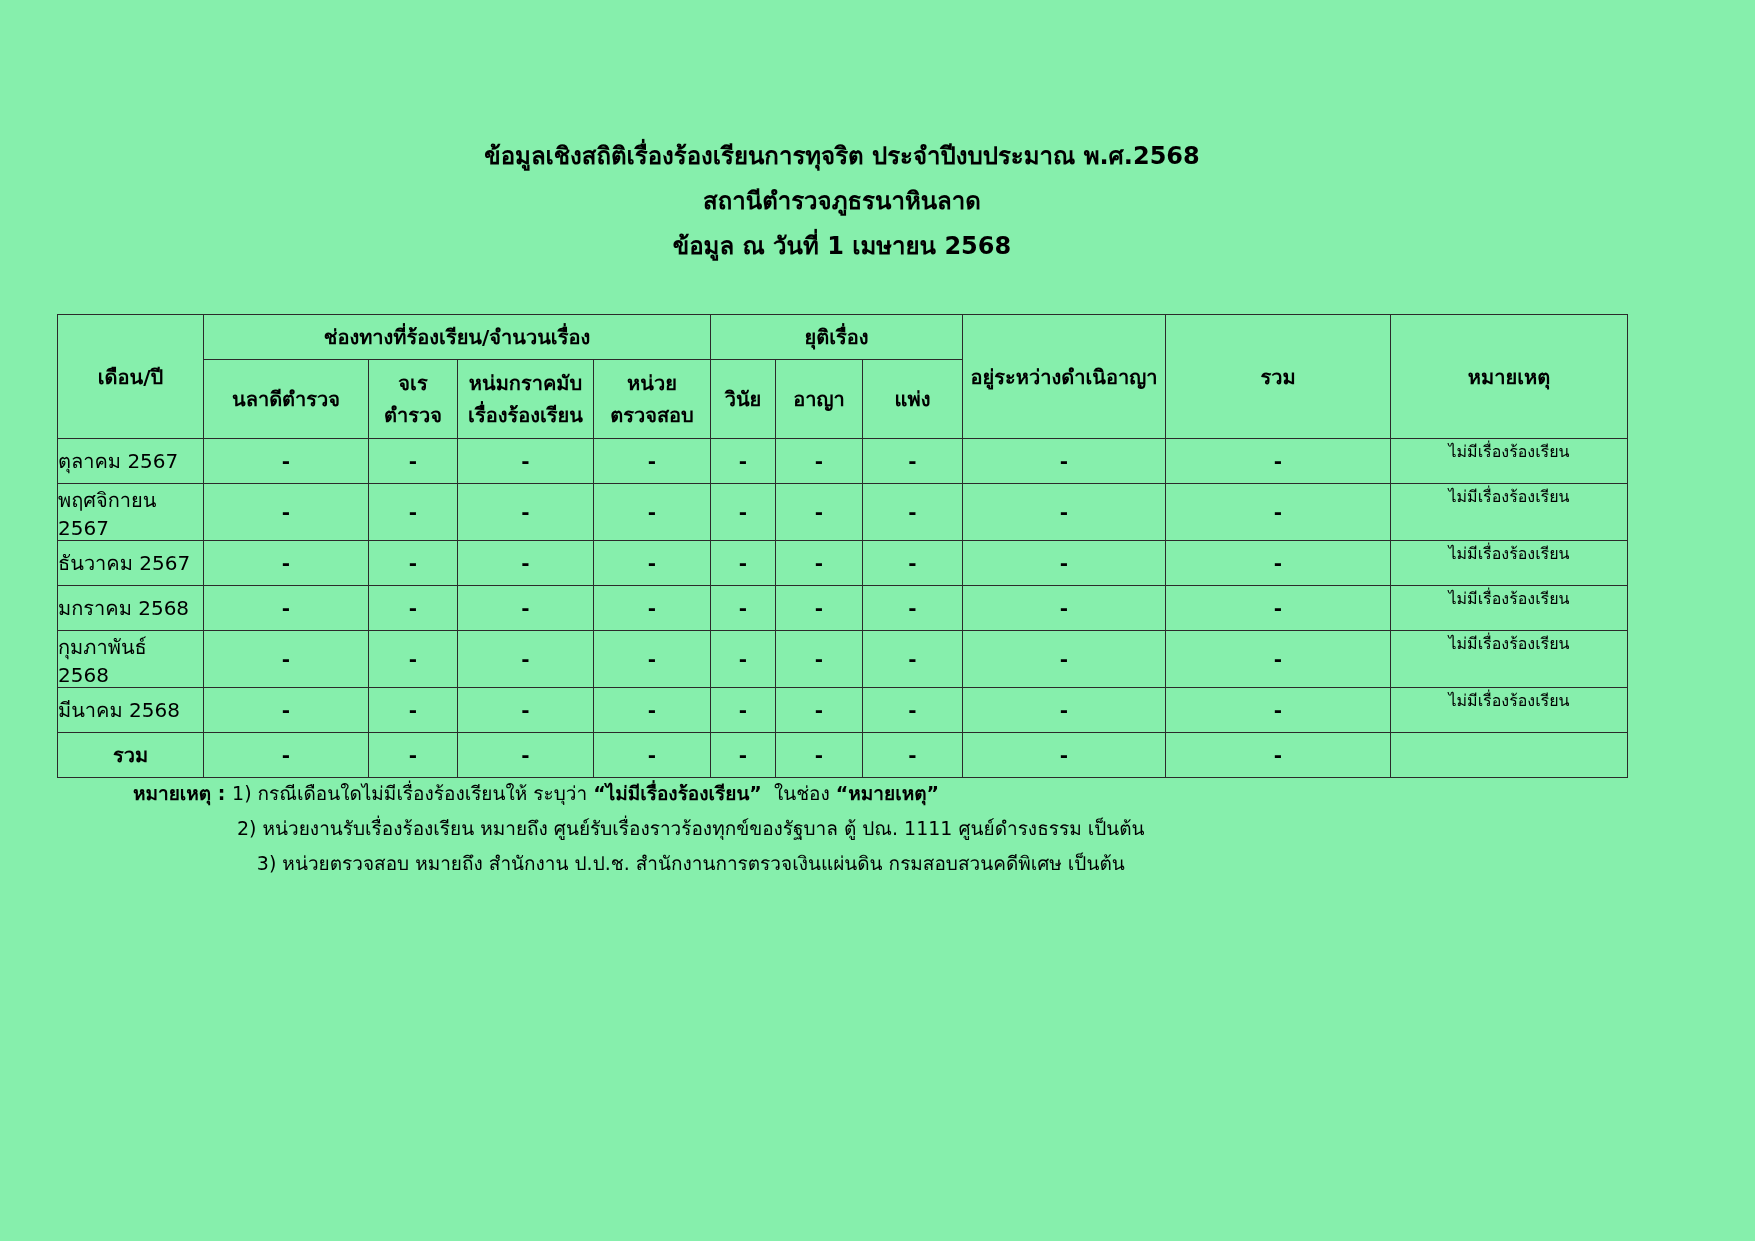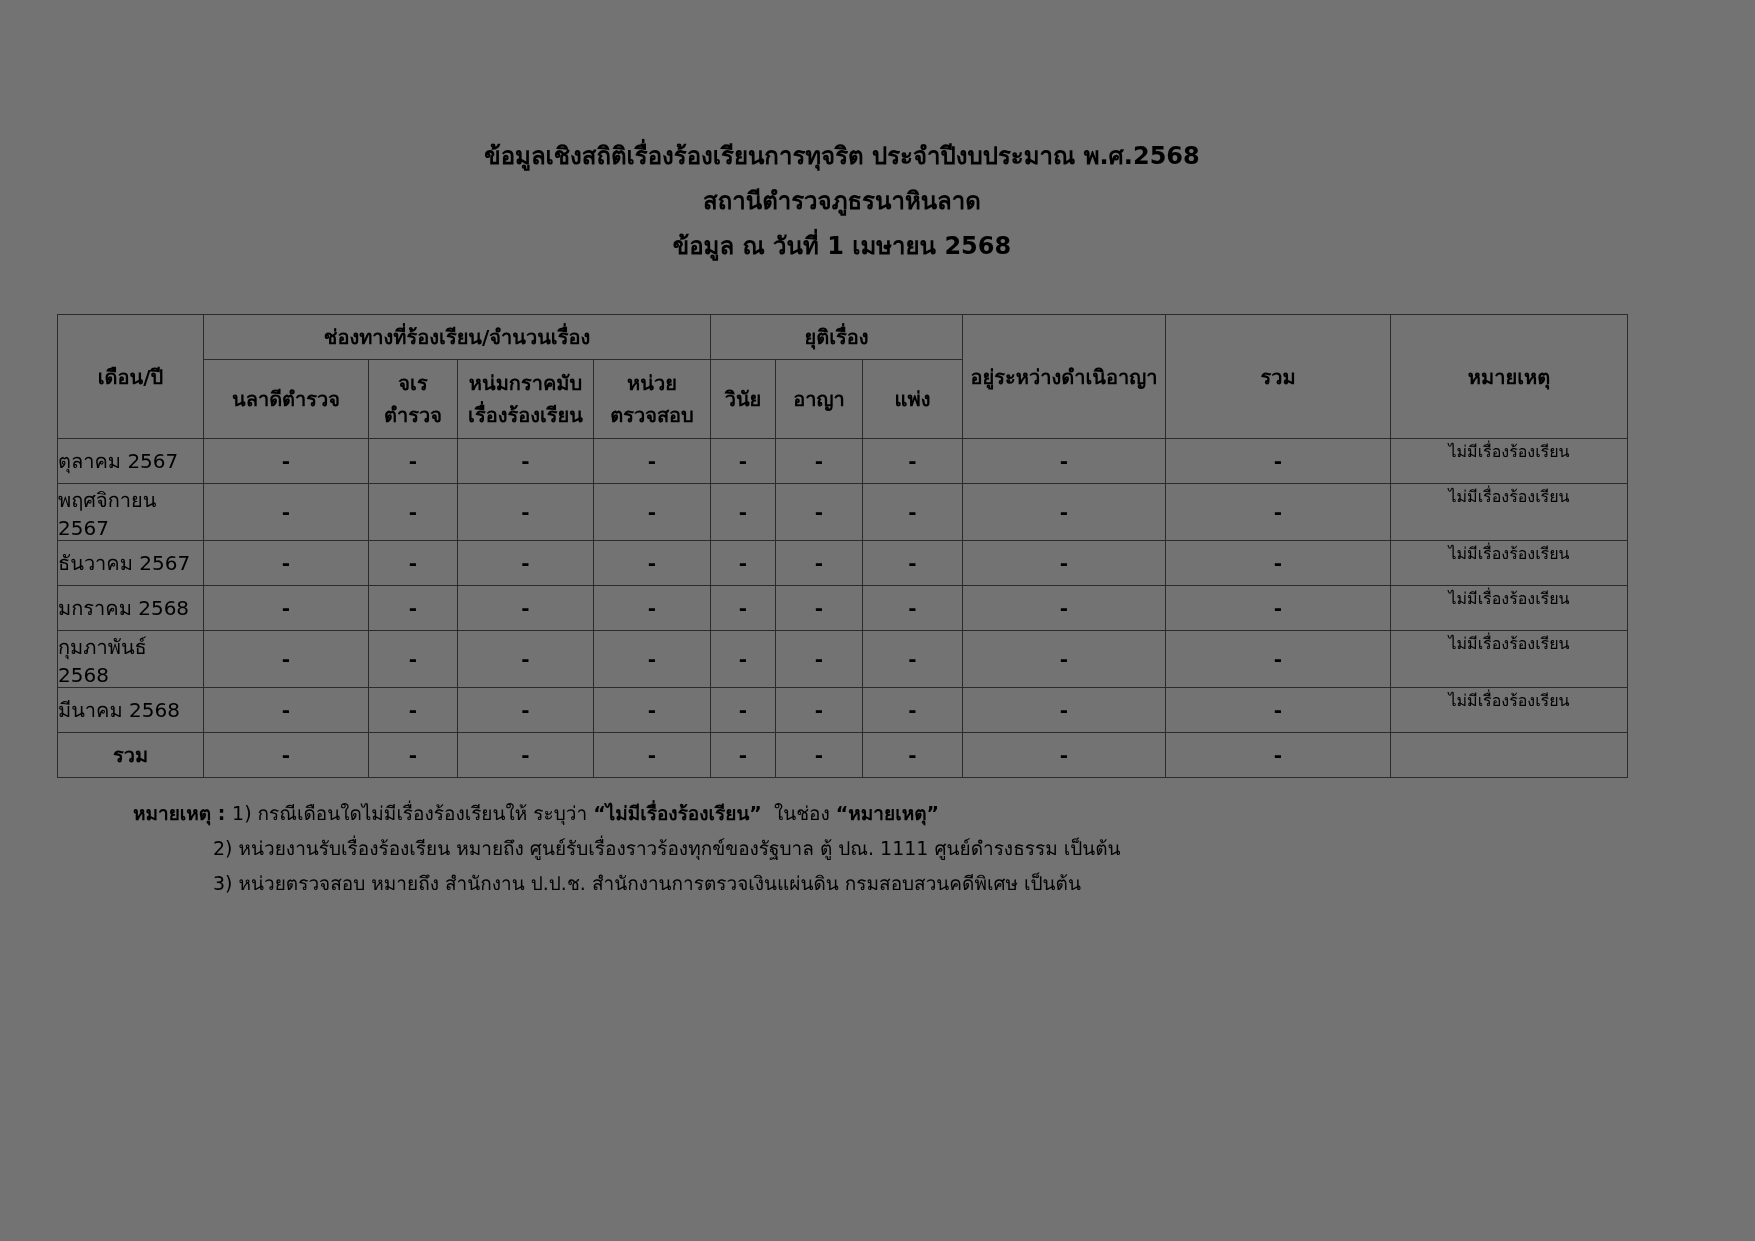--- a/index.html
+++ b/index.html
@@ -1,19 +1,19 @@
 <!DOCTYPE html>
 <html><head>
 <meta charset="utf-8">
 <style>
   html,body{margin:0;padding:0;background:#ffffff;}
   .page{
     position:relative;
     width:1755px;height:1241px;
-    background:#737373;
+    background:#86efac;
     color:#000;
     font-family:"DejaVu Sans","Liberation Sans",sans-serif;
     overflow:hidden;
   }
   .titles{
     position:absolute;left:57px;top:134px;width:1570px;
     text-align:center;
   }
   .title{font-weight:700;font-size:24px;line-height:45px;}
   table.stats{
@@ -37,25 +37,25 @@
   }
   td.month.total{text-align:center;font-weight:700;padding-left:0;}
   td.val{
     height:44px;font-size:20px;font-weight:700;text-align:center;vertical-align:middle;
   }
   td.remark{
     height:44px;font-size:16px;font-weight:400;text-align:center;
     vertical-align:top;padding-top:3px;
   }
   .footnotes{
-    position:absolute;left:133px;top:796px;
+    position:absolute;left:133px;top:776px;
     font-size:19px;line-height:35px;
   }
   .fn{white-space:pre-wrap;}
-  .fn.indent{margin-left:80px;}
+  .fn.indent{margin-left:104px;text-align:center;}
   .b{font-weight:700;}
 </style>
 </head>
 <body>
 
 <div class="page">
 
   <div class="titles">
     <div class="title">ข้อมูลเชิงสถิติเรื่องร้องเรียนการทุจริต ประจำปีงบประมาณ พ.ศ.2568</div>
     <div class="title">สถานีตำรวจภูธรนาหินลาด</div>

